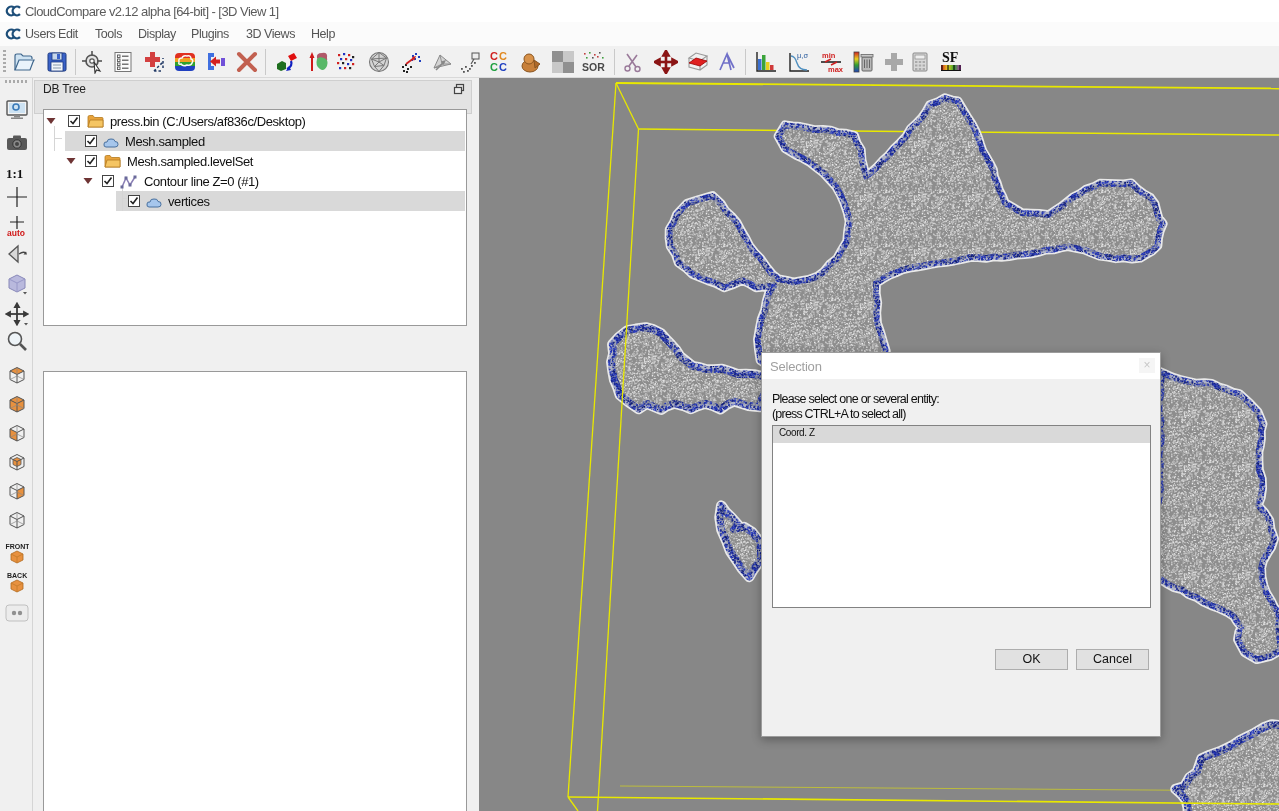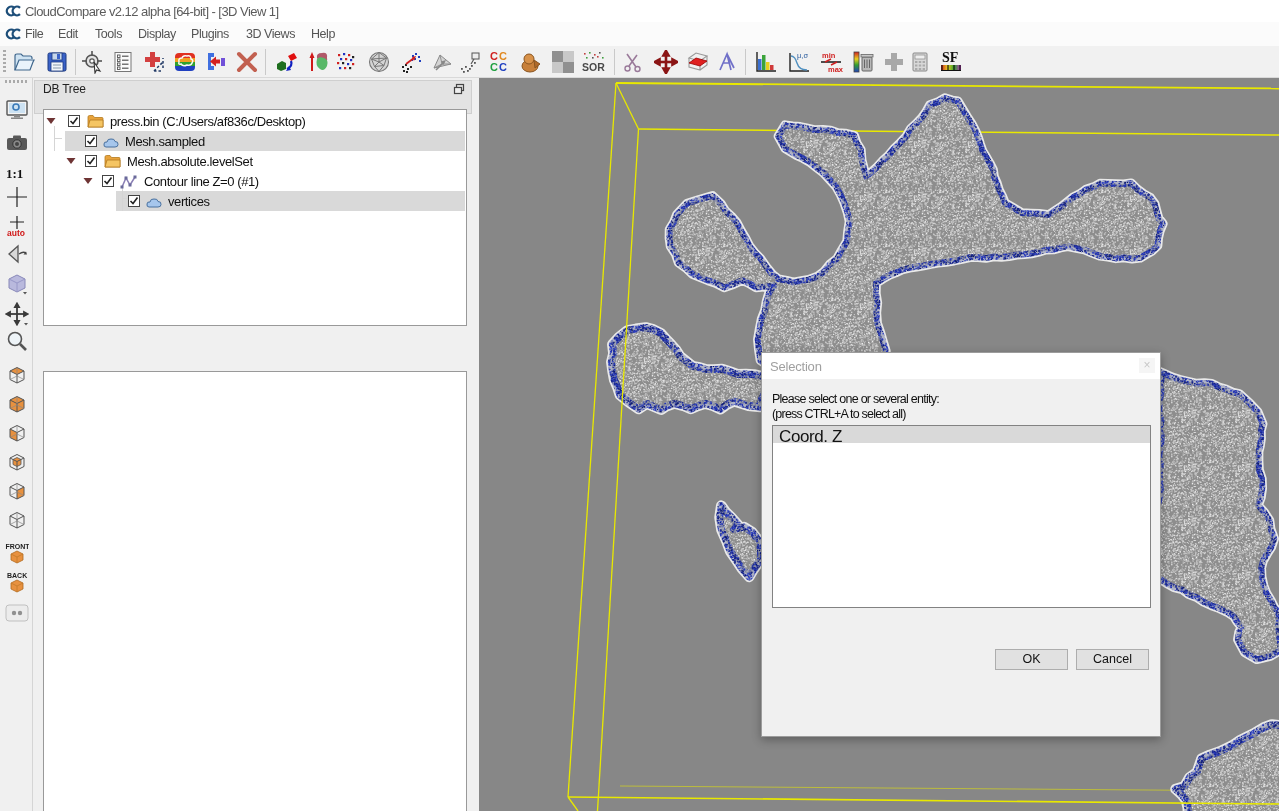--- a/index.html
+++ b/index.html
@@ -26,39 +26,39 @@
 .trtxt { position:absolute; font-size:13px; color:#111; white-space:pre; letter-spacing:-0.4px; }
 .dlg { position:absolute; left:761px; top:352px; width:400px; height:385px; background:#f0f0f0;
   border:1px solid #9c9c9c; box-shadow:0 3px 9px rgba(0,0,0,0.30); }
 .dlgtitle { position:absolute; left:0; top:0; width:100%; height:26px; background:#ffffff; }
 .dlgtitle span { position:absolute; left:8px; top:6px; font-size:13px; color:#a0a0a0; letter-spacing:-0.2px; }
 .dlgx { position:absolute; right:5px; top:5px; width:16px; height:15px; background:#f5f5f5;
   color:#c8c8c8; font-size:12px; text-align:center; line-height:14px; }
 .dlgtxt { position:absolute; left:10px; font-size:12.5px; color:#111; letter-spacing:-0.45px; }
 .dlglist { position:absolute; left:10px; top:72px; width:379px; height:183px; background:#fff;
   border:1px solid #828282; }
-.dlglist .row { height:17px; font-size:17px; color:#111; padding:1px 0 0 6px; letter-spacing:-0.4px; }
+.dlglist .row { height:17px; font-size:10px; color:#111; padding:1px 0 0 6px; letter-spacing:-0.4px; }
 .dlglist .sel { background:#d9d9d9; }
 .btn { position:absolute; top:296px; width:73px; height:21px; background:#e1e1e1;
   border:1px solid #adadad; font-size:12.5px; color:#111; text-align:center; padding-top:2px; }
 </style></head>
 <body>
 <div class="titlebar">
   <div style="position:absolute;left:4px;top:4px"><svg width="18" height="14" viewBox="0 0 28 24">
         <path d="M16,6.5 A7.5,7.5 0 1,0 16,17.5" fill="none" stroke="#1d4e79" stroke-width="4"></path>
         <path d="M26,6.5 A7.5,7.5 0 1,0 26,17.5" fill="none" stroke="#1d4e79" stroke-width="4"></path>
       </svg></div>
   <div class="titletxt">CloudCompare v2.12 alpha [64-bit] - [3D View 1]</div>
 </div>
 <div class="menubar">
   <div style="position:absolute;left:4px;top:5px"><svg width="18" height="14" viewBox="0 0 28 24">
         <path d="M16,6.5 A7.5,7.5 0 1,0 16,17.5" fill="none" stroke="#1d4e79" stroke-width="4"></path>
         <path d="M26,6.5 A7.5,7.5 0 1,0 26,17.5" fill="none" stroke="#1d4e79" stroke-width="4"></path>
       </svg></div>
-  <span style="left:25px">File</span>
+  <span style="left:25px">Users</span>
     <span style="left:58px">Edit</span>
   <span style="left:95px">Tools</span>
     <span style="left:138px">Display</span>
   <span style="left:191px">Plugins</span>
     <span style="left:246px">3D Views</span>
   <span style="left:311px">Help</span>
 </div>
 <div class="toolbar">
     <div class="tbhandle"></div>
     <div class="tbi" style="left:12px"><svg width="24" height="24" viewBox="0 0 24 24">
@@ -438,21 +438,21 @@
       </svg>
       <div style="position:absolute;left:41px;top:45px;width:12px;height:12px;border:1px solid #444;background:#fff">
         <svg width="12" height="12" viewBox="0 0 12 12" style="position:absolute;left:-1px;top:-1px">
           <path d="M2.5,6 L5,8.5 L9.5,2.5" fill="none" stroke="#222" stroke-width="1.6"></path>
         </svg>
       </div>
       <div style="position:absolute;left:60px;top:44px"><svg width="17" height="14" viewBox="0 0 17 14">
           <path d="M1,13 L1,3 Q1,1.5 2.5,1.5 L6,1.5 L7.5,3.5 L15,3.5 Q16,3.5 16,4.5 L16,13 Z" fill="#e8a33c" stroke="#b27a1e" stroke-width="0.8"></path>
           <path d="M1,13 L3,6 L16,6 L16,13 Z" fill="#f5c563" stroke="#b27a1e" stroke-width="0.8"></path>
         </svg></div>
-      <div class="trtxt" style="left:83px;top:44px">Mesh.absolute.levelSet</div>
+      <div class="trtxt" style="left:83px;top:44px">Mesh.sampled.levelSet</div>
       <svg width="10" height="8" style="position:absolute;left:39px;top:67px" viewBox="0 0 10 8">
         <path d="M0.5,1 L9.5,1 L5,7 Z" fill="#6e3434"></path>
       </svg>
       <div style="position:absolute;left:58px;top:65px;width:12px;height:12px;border:1px solid #444;background:#fff">
         <svg width="12" height="12" viewBox="0 0 12 12" style="position:absolute;left:-1px;top:-1px">
           <path d="M2.5,6 L5,8.5 L9.5,2.5" fill="none" stroke="#222" stroke-width="1.6"></path>
         </svg>
       </div>
       <div style="position:absolute;left:76px;top:65px"><svg width="17" height="14" viewBox="0 0 17 14">
           <path d="M2,12 L6,3 L10,10 L15,2" fill="none" stroke="#8a7fb5" stroke-width="1.5"></path>

